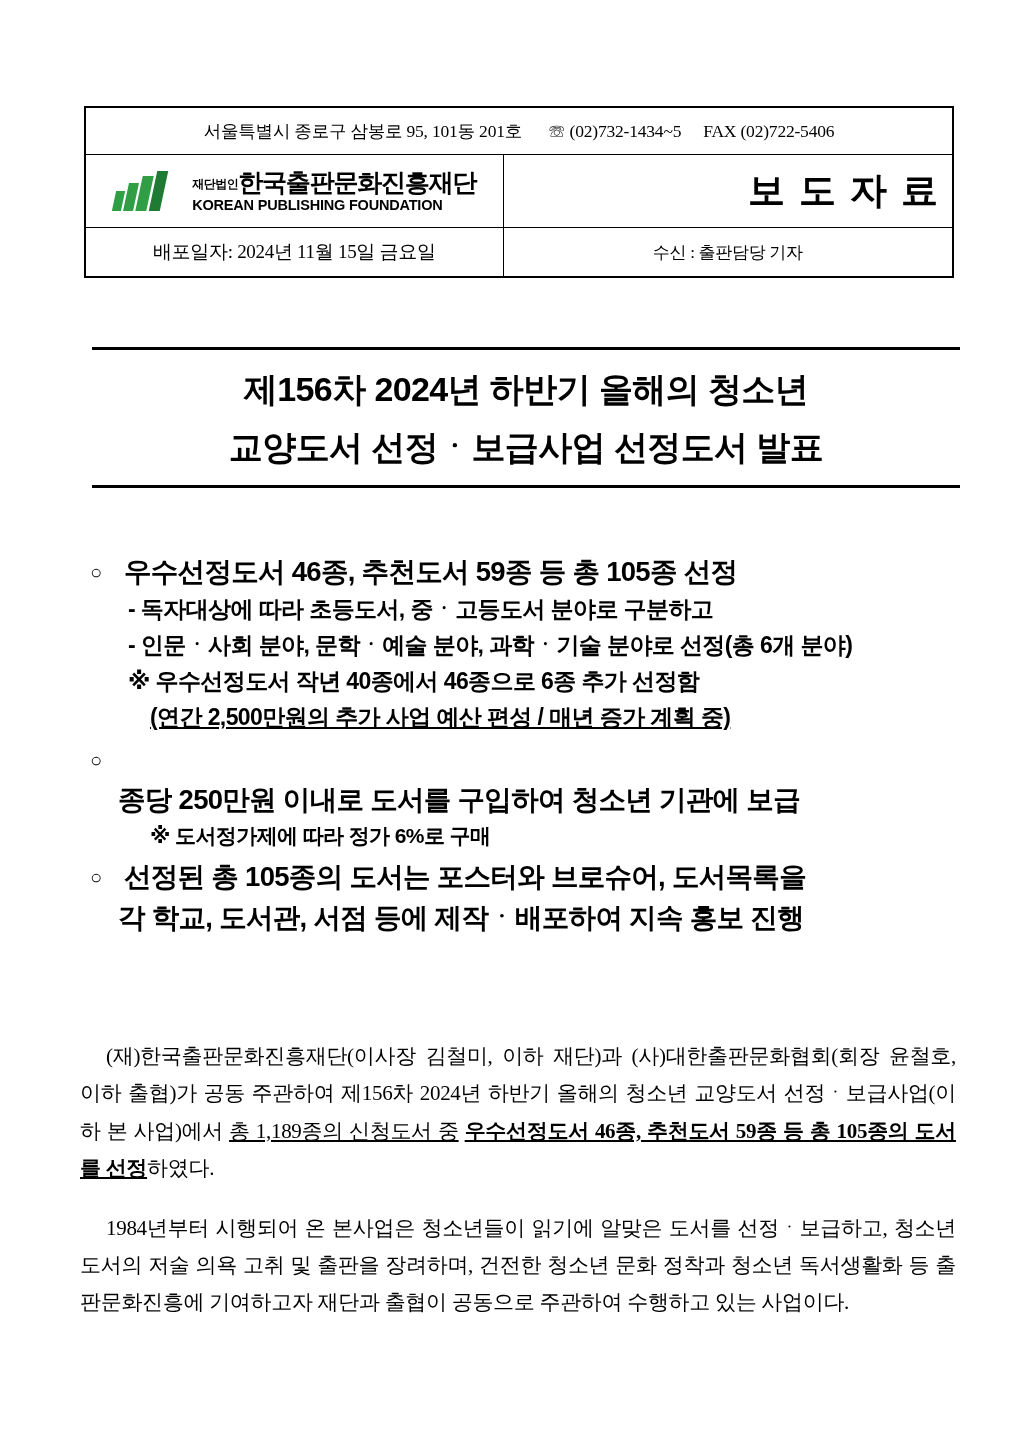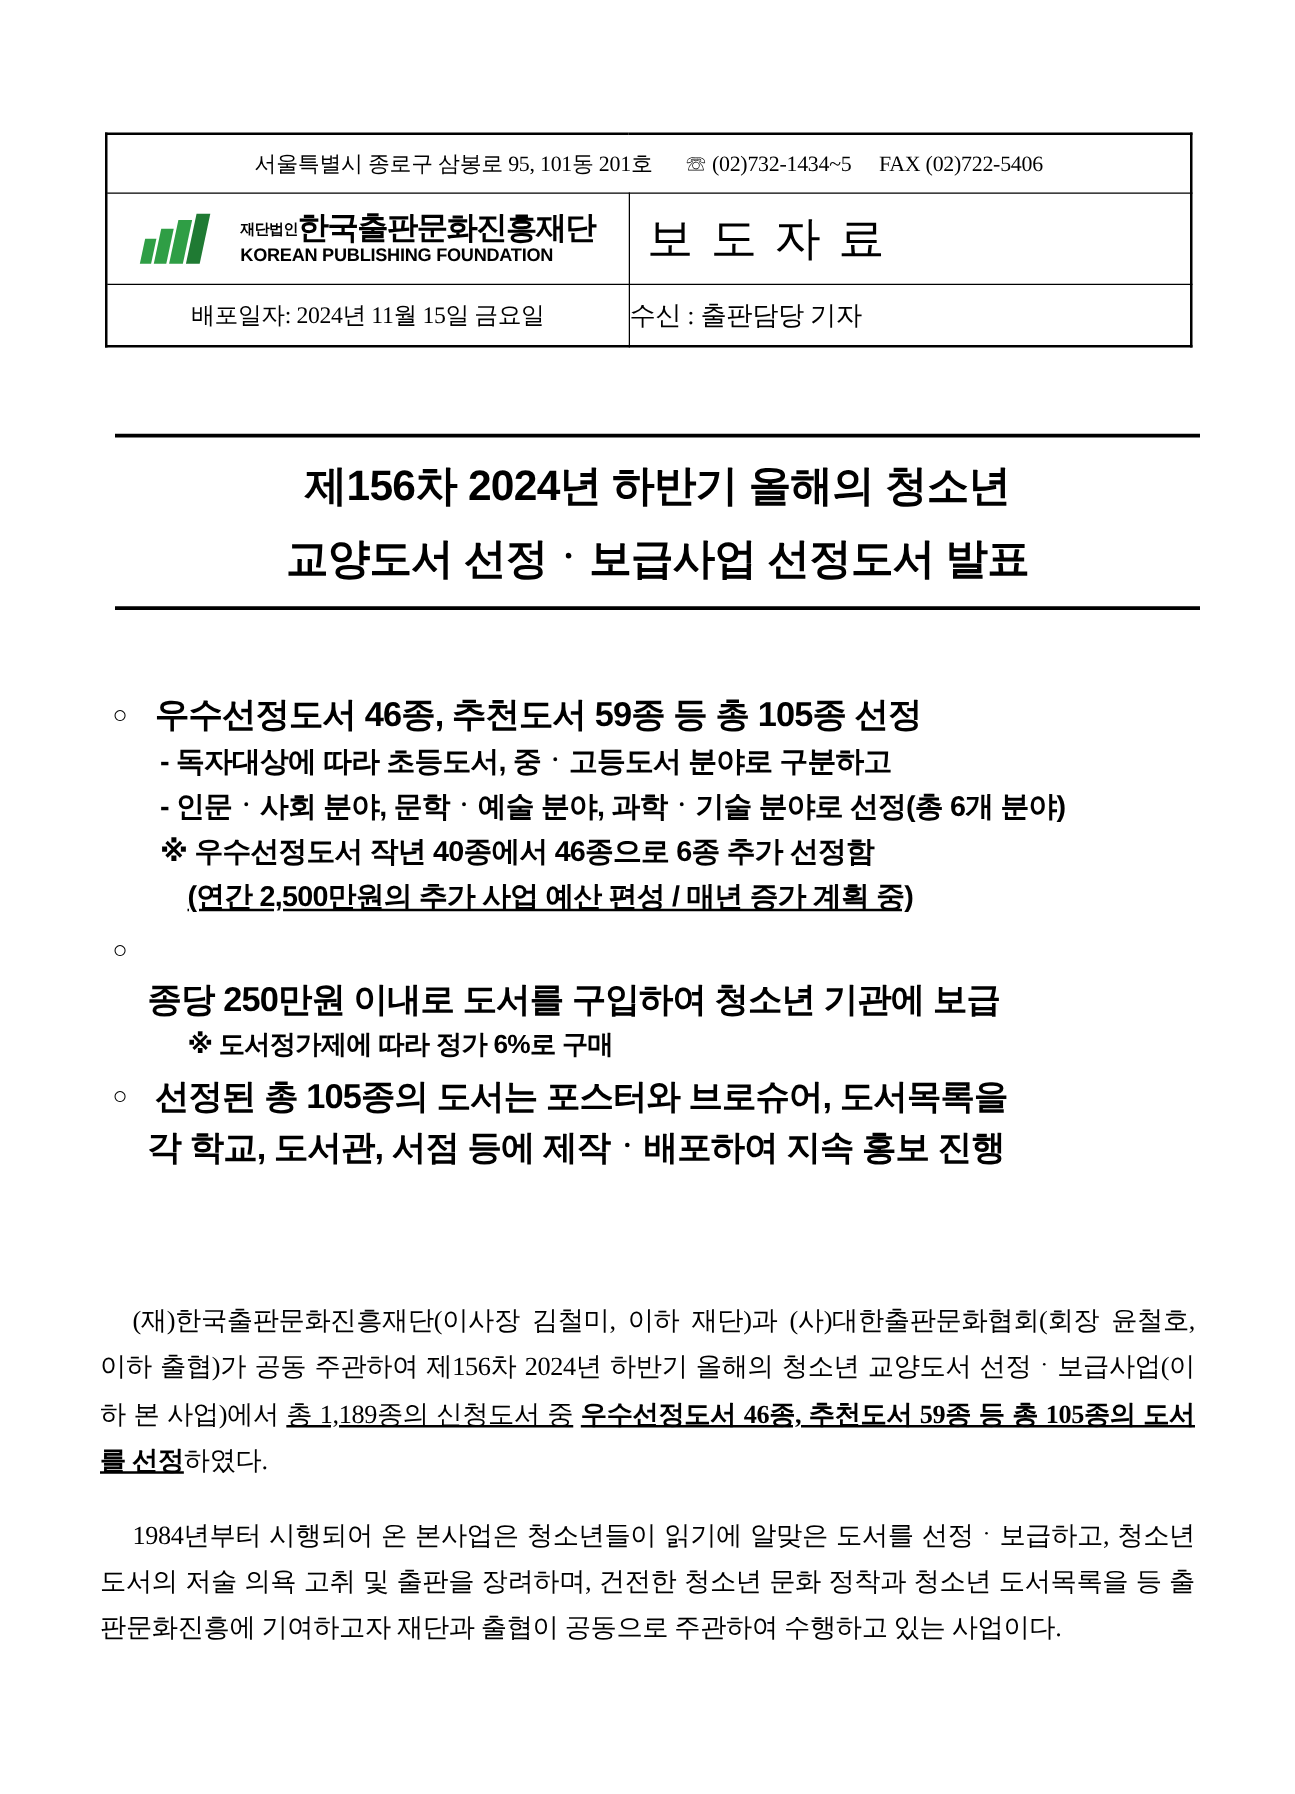--- a/index.html
+++ b/index.html
@@ -96,36 +96,37 @@
   .logo-en {
     font-family: "Liberation Sans", "DejaVu Sans", sans-serif;
     font-weight: bold;
     font-size: 14.5px;
     letter-spacing: -0.2px;
     margin-top: 2px;
     white-space: nowrap;
   }
   .bodo-cell {
     height: 72px;
-    text-align: left;
-    font-family: "Liberation Serif", "DejaVu Serif", serif;
-    font-weight: normal;
+    text-align: right;
+    font-family: "Liberation Serif", "DejaVu Serif", serif;
+    font-weight: bold;
     font-size: 37px;
     letter-spacing: 14px;
     text-indent: 14px;
   }
   .date-cell {
     height: 48px;
     text-align: center;
     font-size: 19px;
     letter-spacing: -0.3px;
   }
   .recv-cell {
     height: 48px;
-    font-size: 21px;
+    text-align: center;
+    font-size: 17px;
     letter-spacing: -0.3px;
   }
 
   
   .title-block {
     position: absolute;
     left: 92px;
     top: 347px;
     width: 868px;
     border-top: 3px solid #000;
@@ -281,16 +282,16 @@
     <div class="bullet-row">
       <span class="bullet-mark">○</span>
       <span class="bullet-main">선정된 총 105종의 도서는 포스터와 브로슈어, 도서목록을</span>
     </div>
     <div class="cont-line">각 학교, 도서관, 서점 등에 제작ㆍ배포하여 지속 홍보 진행</div>
 
   </div>
 
   <div class="body-text">
     <p class="para"><span>(재)한국출판문화진흥재단(이사장 김철미, 이하 재단)과 (사)대한출판문화협회(회장 윤철호, 이하 출협)가 공동 주관하여 제156차 2024년 하반기 올해의 청소년 교양도서 선정ㆍ보급사업(이하 본 사업)에서 </span><span class="u">총 1,189종의 신청도서 중</span> <span class="ub">우수선정도서 46종, 추천도서 59종 등 총 105종의 도서를 선정</span><span>하였다.</span></p>
-    <p class="para">1984년부터 시행되어 온 본사업은 청소년들이 읽기에 알맞은 도서를 선정ㆍ보급하고, 청소년 도서의 저술 의욕 고취 및 출판을 장려하며, 건전한 청소년 문화 정착과 청소년 도서목록을 등 출판문화진흥에 기여하고자 재단과 출협이 공동으로 주관하여 수행하고 있는 사업이다.</p>
+    <p class="para">1984년부터 시행되어 온 본사업은 청소년들이 읽기에 알맞은 도서를 선정ㆍ보급하고, 청소년 도서의 저술 의욕 고취 및 출판을 장려하며, 건전한 청소년 문화 정착과 청소년 독서생활화 등 출판문화진흥에 기여하고자 재단과 출협이 공동으로 주관하여 수행하고 있는 사업이다.</p>
   </div>
 
 </div>
 
 </body></html>

